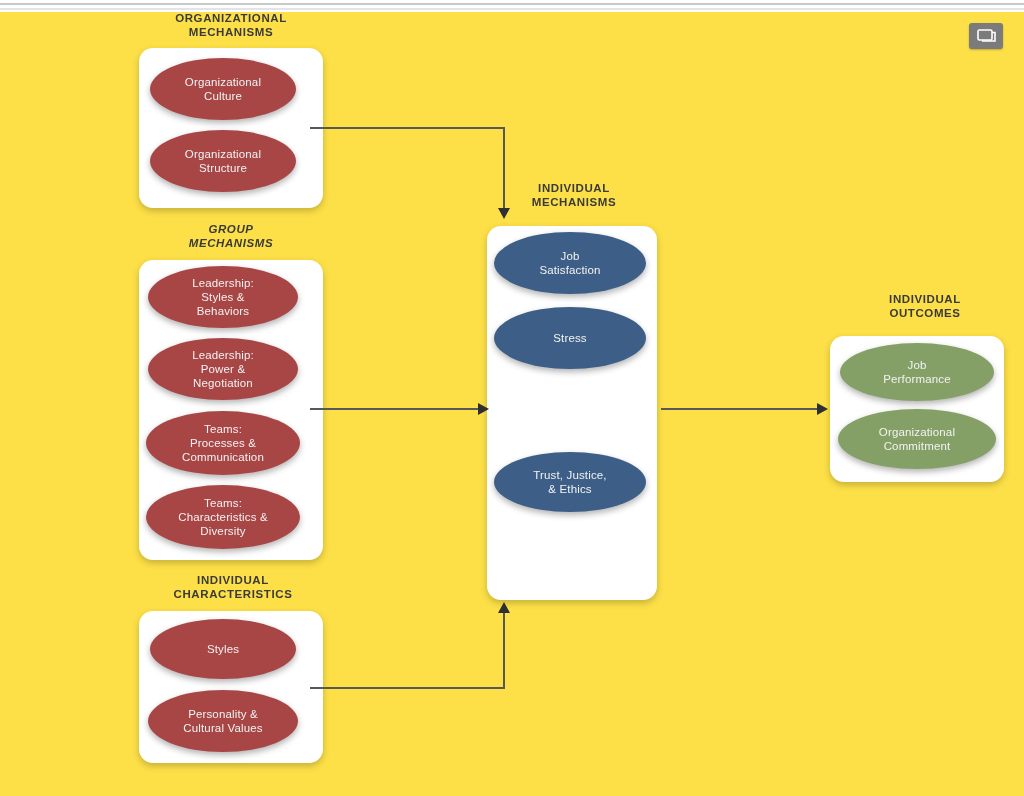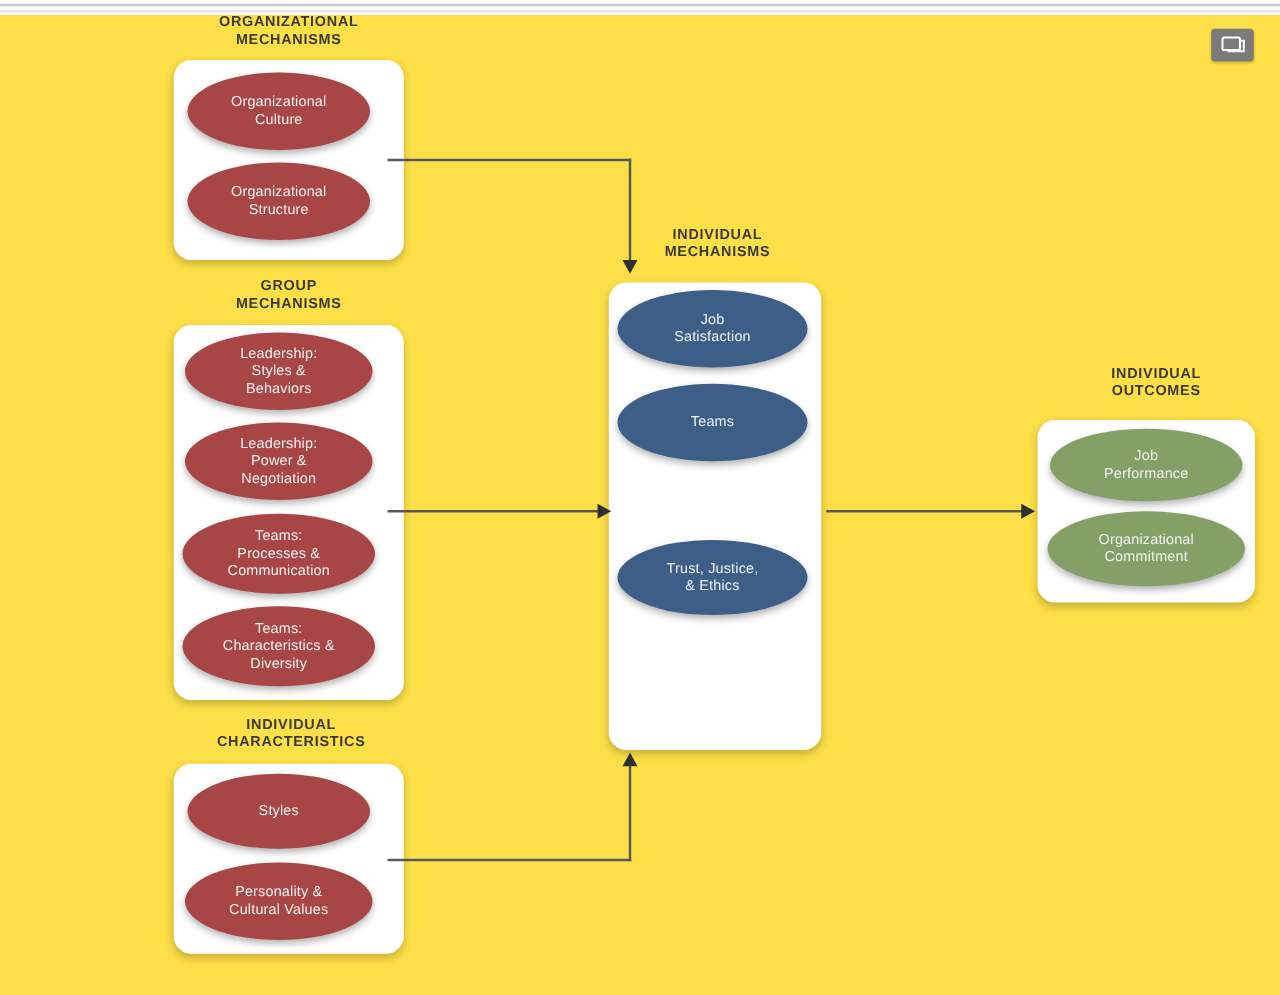--- a/index.html
+++ b/index.html
@@ -151,21 +151,21 @@
 MECHANISMS</div>
 
   <div class="card" style="left:139px; top:48px; width:184px; height:160px;"></div>
 
   <div class="node red" style="left:150px; top:58px; width:146px; height:62px;">Organizational
 Culture</div>
 
   <div class="node red" style="left:150px; top:130px; width:146px; height:62px;">Organizational
 Structure</div>
 
-  <div class="heading" style="left:148px; top:222px; width:166px;">GROUP
+  <div class="heading" style="left:148px; top:222px; width:166px;font-style:italic;">GROUP
 MECHANISMS</div>
 
   <div class="card" style="left:139px; top:260px; width:184px; height:300px;"></div>
 
   <div class="node red" style="left:148px; top:266px; width:150px; height:62px;">Leadership:
 Styles &amp;
 Behaviors</div>
 
   <div class="node red" style="left:148px; top:338px; width:150px; height:62px;">Leadership:
 Power &amp;
@@ -190,24 +190,24 @@
 Cultural Values</div>
 
   <div class="heading" style="left:491px; top:181px; width:166px;">INDIVIDUAL
 MECHANISMS</div>
 
   <div class="card" style="left:487px; top:226px; width:170px; height:374px;"></div>
 
   <div class="node blue" style="left:494px; top:232px; width:152px; height:62px;">Job
 Satisfaction</div>
 
-  <div class="node blue" style="left:494px; top:307px; width:152px; height:62px;">Teams</div>
-
-
-  <div class="node blue" style="left:494px; top:432px; width:152px; height:60px;">Trust, Justice,
+  <div class="node blue" style="left:494px; top:307px; width:152px; height:62px;">Stress</div>
+
+
+  <div class="node blue" style="left:494px; top:452px; width:152px; height:60px;">Trust, Justice,
 &amp; Ethics</div>
 
 
   <div class="heading" style="left:842px; top:292px; width:166px;">INDIVIDUAL
 OUTCOMES</div>
 
   <div class="card" style="left:830px; top:336px; width:174px; height:146px;"></div>
 
   <div class="node green" style="left:840px; top:343px; width:154px; height:58px;">Job
 Performance</div>

